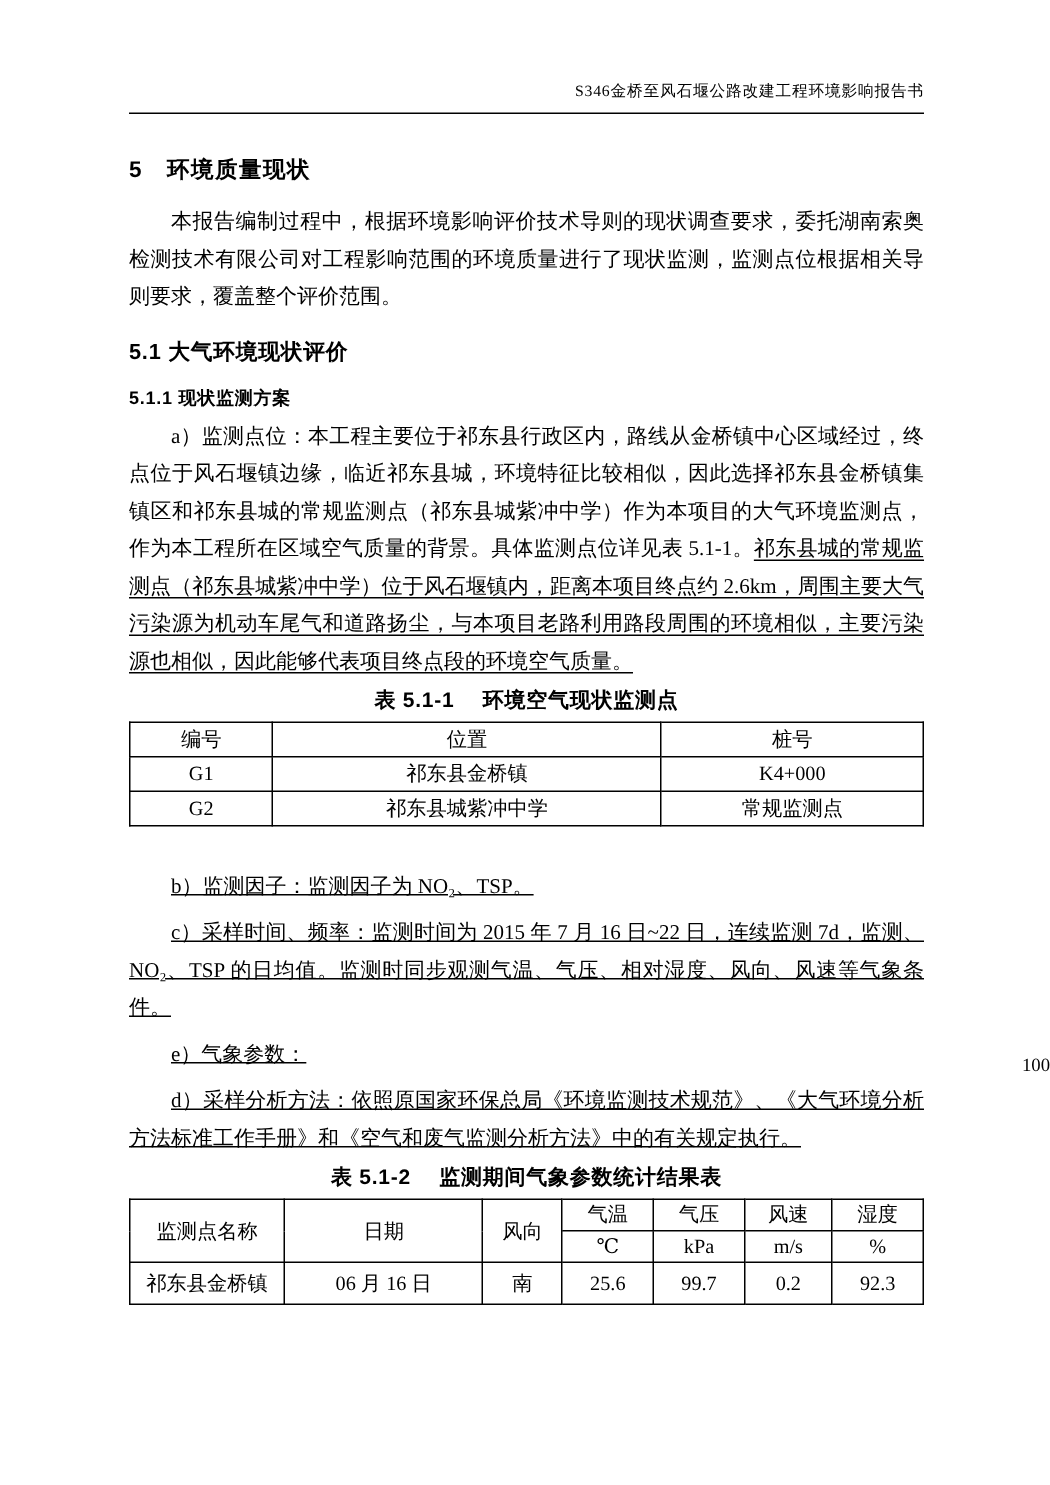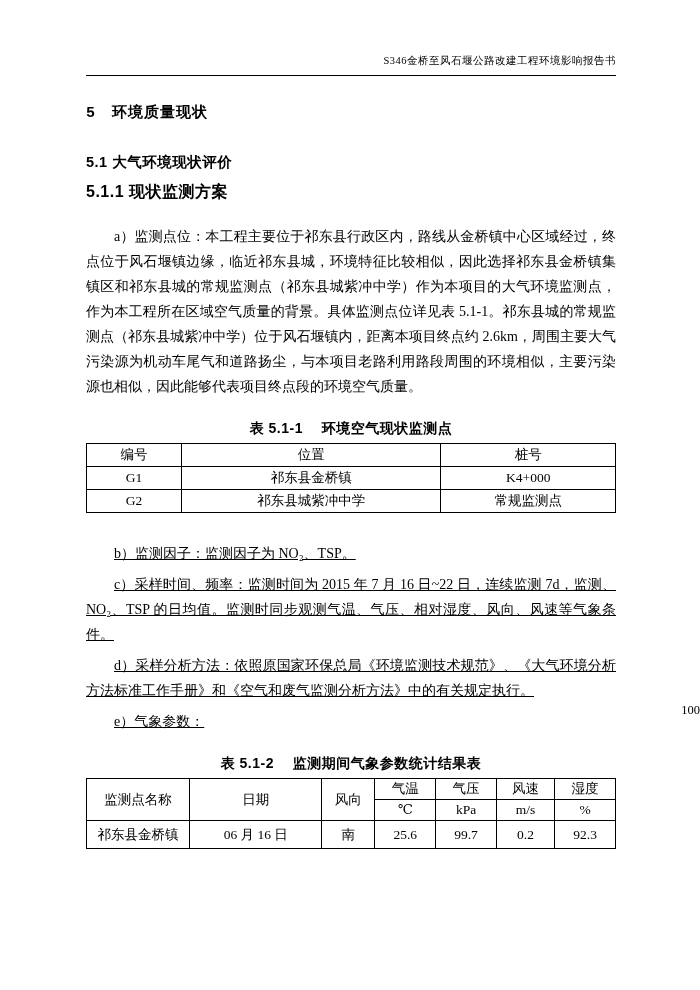--- a/index.html
+++ b/index.html
@@ -16,48 +16,48 @@
     font-size:10.5px;
     letter-spacing:0.5px;
     padding-bottom:7px;
     border-bottom:1px solid #000;
     font-family:"Liberation Serif","DejaVu Serif",serif;
   }
 
   .doc-body { padding-top:28px; }
 
   .h-main {
-    font-family:Liberation Mono, monospace;
+    font-family:Liberation Sans, sans-serif;
     font-weight:bold; font-size:15px; line-height:20px;
     margin-bottom:12px; letter-spacing:1px;
   }
   .h-sub {
     font-family:"Liberation Sans","DejaVu Sans",sans-serif;
     font-weight:bold; font-size:14.5px; line-height:20px;
-    margin-top:28px; margin-bottom:10px; letter-spacing:0.5px;
+    margin-top:14px; margin-bottom:10px; letter-spacing:0.5px;
   }
   .h-sub2 {
     font-family:"Liberation Sans","DejaVu Sans",sans-serif;
-    font-weight:bold; font-size:16px; line-height:20px;
-    margin-bottom:22px; letter-spacing:0.5px;
+    font-weight:bold; font-size:12px; line-height:20px;
+    margin-bottom:4px; letter-spacing:0.5px;
   }
 
   .para {
     font-size:14px; line-height:25px;
     text-align:justify; text-indent:2em;
   }
   .para.item { margin-top:6px;text-decoration:underline; }
   .para.first-item { margin-top:28px; }
-  .ul { text-underline-offset:3px; }
+  .ul { text-decoration:underline; text-underline-offset:3px; }
 
   .tbl-caption {
     text-align:center;
     font-family:"Liberation Sans","DejaVu Sans",sans-serif;
     font-weight:bold; font-size:14px; line-height:20px;
-    margin-top:19px; margin-bottom:5px; letter-spacing:0.5px;
+    margin-top:2px; margin-bottom:5px; letter-spacing:0.5px;
   }
 
   table.tbl {
     width:100%; border-collapse:collapse; table-layout:fixed;
   }
   table.tbl td {
     border:1px solid #000;
     text-align:center; vertical-align:middle;
     font-size:13.5px; line-height:16px;
     padding:3px 14px; height:23px;
@@ -76,20 +76,21 @@
 <div class="page">
 
   <header class="doc-header">
     <span>S346金桥至风石堰公路改建工程环境影响报告书</span>
   </header>
 
   <main class="doc-body">
 
     <h1 class="h-main">5　环境质量现状</h1>
 
+    <p class="para">本报告编制过程中，根据环境影响评价技术导则的现状调查要求，委托湖南索奥检测技术有限公司对工程影响范围的环境质量进行了现状监测，监测点位根据相关导则要求，覆盖整个评价范围。</p>
 
     <h2 class="h-sub">5.1 大气环境现状评价</h2>
 
     <h3 class="h-sub2">5.1.1  现状监测方案</h3>
 
     <p class="para"><span>a）监测点位：本工程主要位于祁东县行政区内，路线从金桥镇中心区域经过，终点位于风石堰镇边缘，临近祁东县城，环境特征比较相似，因此选择祁东县金桥镇集镇区和祁东县城的常规监测点（祁东县城紫冲中学）作为本项目的大气环境监测点，作为本工程所在区域空气质量的背景。具体监测点位详见表 5.1-1。</span><span class="ul">祁东县城的常规监测点（祁东县城紫冲中学）位于风石堰镇内，距离本项目终点约 2.6km，周围主要大气污染源为机动车尾气和道路扬尘，与本项目老路利用路段周围的环境相似，主要污染源也相似，因此能够代表项目终点段的环境空气质量。</span></p>
 
     <div class="tbl-caption">表 5.1-1　 环境空气现状监测点</div>
 
     <table class="tbl tbl1">
@@ -114,23 +115,23 @@
           <td>祁东县城紫冲中学</td>
           <td>常规监测点</td>
         </tr>
       </tbody>
     </table>
 
     <p class="para item first-item">b）监测因子：监测因子为 NO₂、TSP。</p>
 
     <p class="para item">c）采样时间、频率：监测时间为 2015 年 7 月 16 日~22 日，连续监测 7d，监测、NO₂、TSP 的日均值。监测时同步观测气温、气压、相对湿度、风向、风速等气象条件。</p>
 
+    <p class="para item">e）气象参数：</p>
+
     <p class="para item">d）采样分析方法：依照原国家环保总局《环境监测技术规范》、《大气环境分析方法标准工作手册》和《空气和废气监测分析方法》中的有关规定执行。</p>
-
-    <p class="para item">e）气象参数：</p>
 
     <div class="tbl-caption">表 5.1-2　 监测期间气象参数统计结果表</div>
 
     <table class="tbl tbl2">
       <colgroup>
         <col style="width:19.5%">
         <col style="width:25%">
         <col style="width:10%">
         <col style="width:11.5%">
         <col style="width:11.5%">

